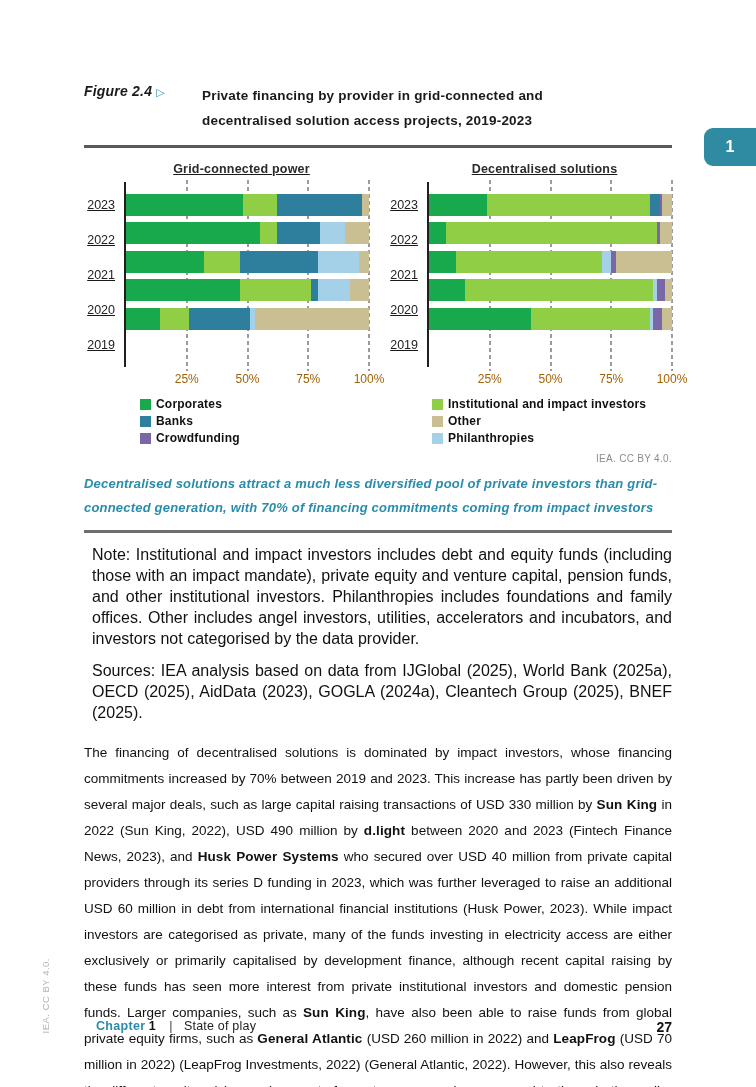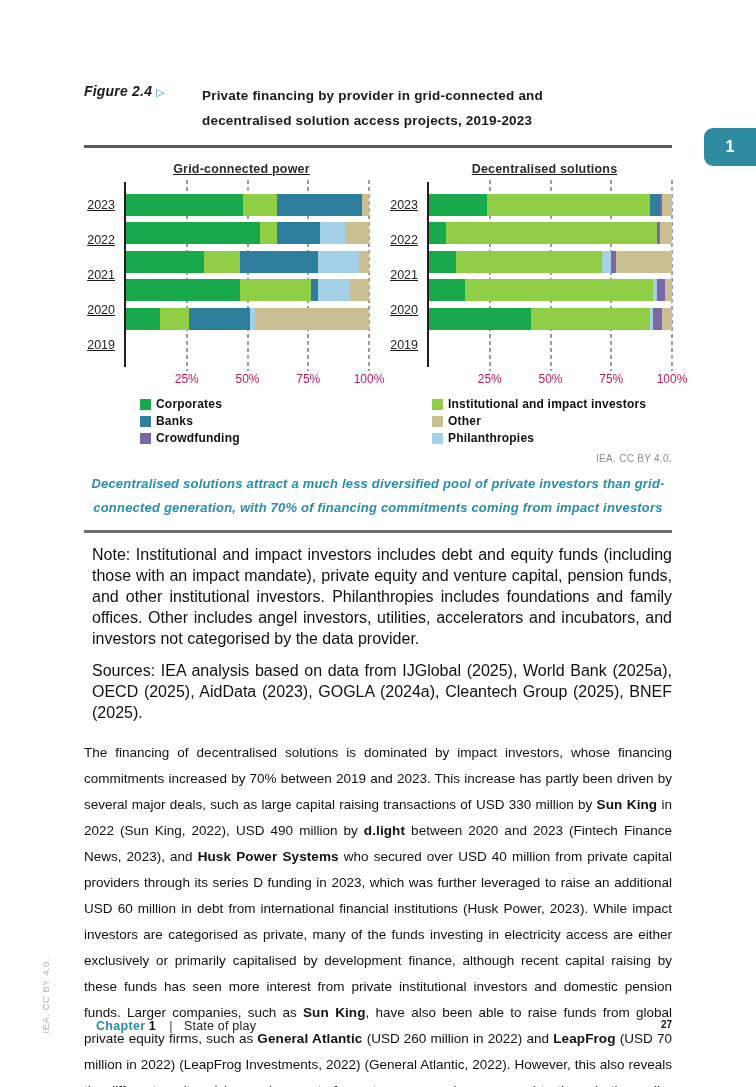--- a/index.html
+++ b/index.html
@@ -21,46 +21,46 @@
   .chart-title{text-align:center;font-size:12.5px;font-weight:bold;color:#2b2b2b;letter-spacing:.2px;margin:4px 0 6px 30px;}
   .plot-wrap{display:flex;}
   .years{width:40px;display:flex;flex-direction:column;padding:5px 0;}
   .year{height:22px;margin:6.5px 0;line-height:22px;text-align:right;padding-right:9px;font-size:12.5px;color:#222;}
   .plot{flex:1;position:relative;border-left:2px solid #1f1f1f;padding:5px 0;}
   .gridline{position:absolute;top:-2px;bottom:-4px;width:2px;transform:translateX(-50%);
             background:repeating-linear-gradient(to bottom,#9b9b9b 0 4px,transparent 4px 7px);}
   .bar{position:relative;height:22px;margin:6.5px 0;display:flex;}
   .seg{height:100%;display:block;}
   .ticks{position:relative;height:20px;margin-left:42px;margin-top:2px;}
-  .tick{position:absolute;transform:translateX(-50%);font-size:12px;color:#be185d;top:3px;}
+  .tick{position:absolute;transform:translateX(-50%);font-size:12px;color:#a16207;top:3px;}
 
   
   .legend{display:flex;margin-top:8px;}
   .legend-col{flex:1;display:flex;flex-direction:column;gap:3px;}
   .legend-col.left{padding-left:56px;}
   .legend-col.right{padding-left:52px;}
   .legend-item{display:flex;align-items:center;font-size:12px;font-weight:bold;color:#111;letter-spacing:.2px;}
   .swatch{width:11px;height:11px;margin-right:5px;flex:0 0 auto;}
 
   .credit{margin-top:8px;text-align:right;font-size:10px;color:#8c8c8c;letter-spacing:.3px;}
-  .caption{margin-top:8px;text-align:center;font-size:13px;font-weight:bold;font-style:italic;
+  .caption{margin-top:8px;text-align:left;font-size:13px;font-weight:bold;font-style:italic;
            color:#2a8cab;line-height:24px;letter-spacing:.2px;}
 
   .note,.sources{font-size:16px;line-height:21px;text-align:justify;color:#111;margin:11px 0 0 8px;}
   .body-text{font-size:13.5px;line-height:26px;text-align:justify;color:#111;margin:17px 0 0 0;}
   .body-text b{letter-spacing:.1px;}
 
   
   .footer{position:absolute;left:96px;right:84px;top:1019px;display:flex;justify-content:space-between;
           font-size:12.5px;align-items:flex-start;}
   .footer .chap{font-weight:bold;color:#2a8cab;letter-spacing:.3px;}
   .footer .chapnum{font-weight:bold;color:#111;}
   .footer .divider{color:#444;padding:0 8px 0 10px;}
   .footer .section{color:#222;letter-spacing:.2px;}
-  .footer .pageno{font-weight:bold;font-size:10px;color:#111;}
+  .footer .pageno{font-weight:bold;font-size:14px;color:#111;}
 
   .side-vertical{position:absolute;left:40px;top:958px;writing-mode:vertical-rl;transform:rotate(180deg);
                  font-size:9.5px;color:#b3b3b3;letter-spacing:.5px;}
 
   .chapter-tab{position:absolute;right:0;top:128px;width:52px;height:38px;background:#2e8ba1;
                border-radius:9px 0 0 9px;display:flex;align-items:center;justify-content:center;
                color:#fff;font-weight:bold;font-size:16px;}
 </style>
 </head>
 <body>

